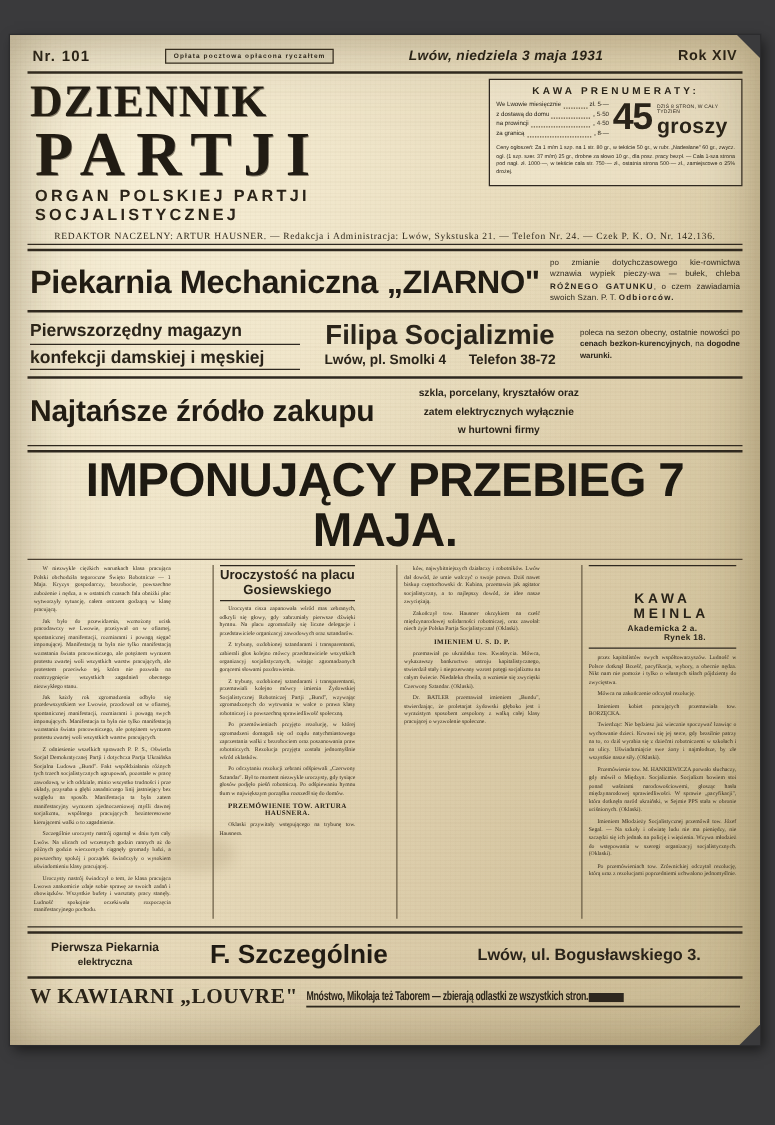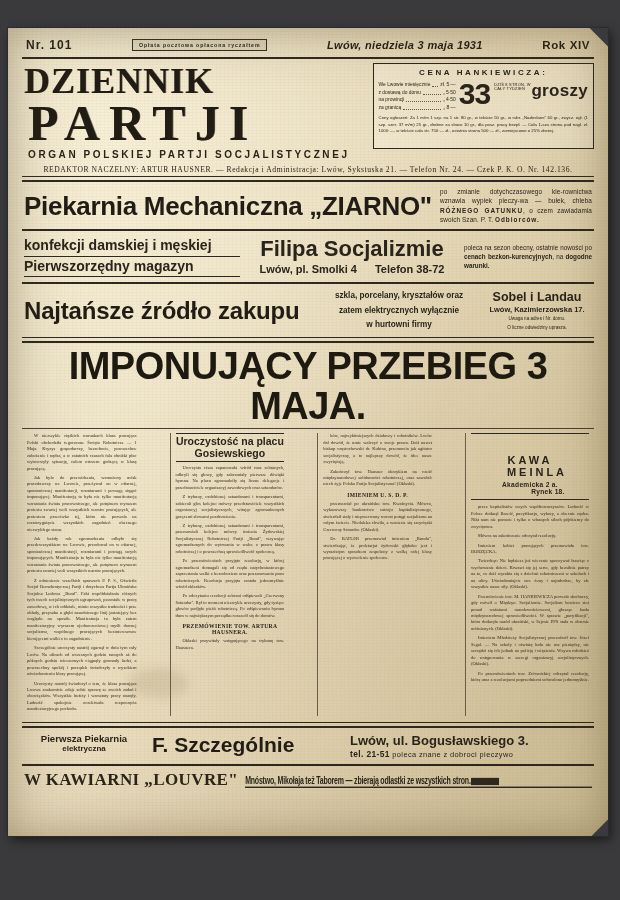--- a/index.html
+++ b/index.html
@@ -42,38 +42,38 @@
 
   
   .masthead{position:relative;display:flex;gap:6px;}
   .mh-left{width:368px;position:relative;}
   .title1,.title2{
     font-family:"Liberation Serif",serif;font-weight:bold;color:#211c14;
     line-height:.92;letter-spacing:2px;text-shadow:.6px .4px 0 rgba(40,32,20,.5);
   }
   .title1{font-size:36px;letter-spacing:1px;margin:4px 0 0 2px;}
   .title2{font-size:50px;letter-spacing:9px;margin:2px 0 0 6px;}
-  .organ{font-family:"Liberation Sans",sans-serif;font-weight:bold;font-size:10px;
+  .organ{font-family:"Liberation Sans",sans-serif;font-weight:bold;font-size:13px;
     letter-spacing:2.6px;color:#2b2419;margin:3px 0 0 6px;}
   .editorline{font-family:"Liberation Serif",serif;font-size:7.6px;letter-spacing:.55px;
     text-align:center;margin-top:5px;color:#2c2519;}
 
   
   .pricebox{flex:1;border:1.6px solid #2f2820;padding:4px 5px 3px 5px;margin-top:2px;
     height:86px;box-sizing:border-box;background:rgba(255,252,240,.25);}
   .pb-h{font-family:"Liberation Sans",sans-serif;font-weight:bold;font-size:8px;
     letter-spacing:2.6px;text-align:center;margin-bottom:4px;}
   .pb-body{display:flex;align-items:flex-start;gap:3px;}
   .pb-rates{font-size:4.9px;line-height:1.55;width:96px;font-family:"Liberation Sans",sans-serif;}
   .pb-rates div{display:flex;justify-content:space-between;white-space:nowrap;}
   .pb-rates .dots{flex:1;border-bottom:1px dotted #6a5c44;margin:0 2px 1.5px 2px;}
   .pb-big{display:flex;align-items:flex-start;line-height:1;}
   .pb-25{font-family:"Liberation Sans",sans-serif;font-weight:bold;font-size:30px;
     letter-spacing:-1px;margin-top:-2px;}
-  .pb-col{display:flex;margin-left:4px;}
+  .pb-col{display:flex;flex-direction:column;margin-left:4px;}
   .pb-tiny{font-size:4px;letter-spacing:.2px;margin-top:2px;font-family:"Liberation Sans",sans-serif;}
   .pb-gr{font-family:"Liberation Sans",sans-serif;font-weight:bold;font-size:17px;
     letter-spacing:.3px;margin-top:1px;}
   .pb-fine{font-size:4.3px;line-height:1.45;margin-top:4px;text-align:justify;
     font-family:"Liberation Sans",sans-serif;}
 
   
   .adrow{display:flex;align-items:center;gap:7px;padding:3px 2px;}
   .ad-big{font-family:"Liberation Sans",sans-serif;font-weight:bold;color:#211c14;}
   .ziarno{font-size:26px;letter-spacing:-.3px;line-height:1;flex:1;}
@@ -120,21 +120,21 @@
   
   .kawa{border-top:1.6px solid #2e2820;border-bottom:1.6px solid #2e2820;
     padding:20px 0 4px 0;margin-bottom:4px;text-align:center;
     font-family:"Liberation Sans",sans-serif;}
   .kawa .k1{font-weight:bold;font-size:11px;letter-spacing:3px;}
   .kawa .k2{font-weight:bold;font-size:11px;letter-spacing:3px;margin-left:14px;}
   .kawa .k3{font-weight:bold;font-size:6.6px;margin-top:3px;letter-spacing:.3px;}
   .kawa .k4{font-weight:bold;font-size:6.6px;letter-spacing:.3px;margin-left:36px;}
 
   
-  .bot1{display:flex;gap:8px;padding:3px 2px;}
+  .bot1{display:flex;align-items:center;gap:24px;padding:3px 2px;}
   .b1-l{width:120px;text-align:center;font-family:"Liberation Sans",sans-serif;font-weight:bold;
     font-size:9.6px;line-height:1.2;}
   .b1-l small{font-size:8px;display:block;}
   .b1-m{font-family:"Liberation Sans",sans-serif;font-weight:bold;font-size:21px;width:190px;}
   .b1-r{flex:1;font-family:"Liberation Sans",sans-serif;}
   .b1-r .r1{font-weight:bold;font-size:13px;}
   .b1-r .r2{font-size:7.4px;margin-top:1px;letter-spacing:.4px;}
   .b1-r .r2 b{font-weight:bold;font-size:8.4px;}
 
   .bot2{display:flex;align-items:baseline;gap:7px;padding:2px 2px 0 2px;}
@@ -167,21 +167,21 @@
     <div class="rule"></div>
 
     <div class="masthead">
       <div class="mh-left">
         <div class="title1">DZIENNIK</div>
         <div class="title2">PARTJI</div>
         <div class="organ">ORGAN POLSKIEJ PARTJI SOCJALISTYCZNEJ</div>
       </div>
 
       <div class="pricebox">
-        <div class="pb-h">CENA HANKIEWICZA:</div>
+        <div class="pb-h">KAWA PRENUMERATY:</div>
         <div class="pb-body">
           <div class="pb-rates">
             <div>
                 <span>We Lwowie miesięcznie</span>
                 <span class="dots"></span>
                 <span>zł. 5·—</span>
               </div>
             <div>
                 <span>z dostawą do domu</span>
                 <span class="dots"></span>
@@ -192,21 +192,21 @@
                 <span class="dots"></span>
                 <span>„ 4·50</span>
               </div>
             <div>
                 <span>za granicą</span>
                 <span class="dots"></span>
                 <span>„ 8·—</span>
               </div>
           </div>
           <div class="pb-big">
-            <span class="pb-25">33</span>
+            <span class="pb-25">45</span>
             <span class="pb-col">
               <span class="pb-tiny">DZIŚ 8 STRON, W CAŁY TYDZIEŃ</span>
               <span class="pb-gr">groszy</span>
             </span>
           </div>
         </div>
         <div class="pb-fine">Ceny ogłoszeń: Za 1 m/m 1 szp. na 1 str. 80 gr., w tekście 50 gr., w rubr. „Nadesłane" 60 gr., zwycz. ogł. (1 szp. szer. 37 m/m) 25 gr., drobne za słowo 10 gr., dla posz. pracy bezpł. — Cała 1-sza strona pod nagł. zł. 1000·—, w tekście cała str. 750·— zł., ostatnia strona 500·— zł., zamiejscowe o 25% drożej.</div>
       </div>
     </div>
 
@@ -216,22 +216,22 @@
     <div class="adrow">
       <div class="ad-big ziarno">Piekarnia Mechaniczna „ZIARNO"</div>
       <div class="ad-side">
         <span>po zmianie dotychczasowego kie-rownictwa wznawia wypiek pieczy-wa — bułek, chleba </span><b>RÓŻNEGO GATUNKU</b><span>, o czem zawiadamia swoich Szan. P. T. </span><b>Odbiorców.</b>
       </div>
     </div>
     <div class="rule"></div>
 
     <div class="adrow">
       <div class="ad2-l">
+        <span>Pierwszorzędny magazyn</span>
         <span>konfekcji damskiej i męskiej</span>
-        <span>Pierwszorzędny magazyn</span>
       </div>
       <div class="ad2-m">
         <div class="ad2-name">Filipa Socjalizmie</div>
         <div class="ad2-addr">
           <span>Lwów, pl. Smolki 4</span>
           <span>Telefon 38-72</span>
         </div>
       </div>
       <div class="ad-side2">
         <span>poleca na sezon obecny, ostatnie nowości po </span><b>cenach bezkon-kurencyjnych</b><span>, na </span><b>dogodne warunki.</b>
@@ -239,30 +239,24 @@
     </div>
     <div class="rule"></div>
 
     <div class="adrow">
       <div class="ad3-l ad-big">Najtańsze źródło zakupu</div>
       <div class="ad3-m">
         <div>szkla, porcelany, kryształów oraz</div>
         <div>zatem elektrycznych wyłącznie</div>
         <div>w hurtowni firmy</div>
       </div>
-      <div class="ad3-r">
-        <div class="nm">Sobel i Landau</div>
-        <div class="a1">Lwów, Kazimierzowska 17.</div>
-        <div class="a2">Uwaga na adres i Nr. domu.</div>
-        <div class="a2">O liczne odwiedziny uprasza.</div>
-      </div>
     </div>
     <div class="rule dbl"></div>
 
-    <h1 class="headline">IMPONUJĄCY PRZEBIEG 3 MAJA.</h1>
+    <h1 class="headline">IMPONUJĄCY PRZEBIEG 7 MAJA.</h1>
     <div class="rule thin"></div>
 
     <div class="cols">
 
       <div class="col">
         <p class="p">W niezwykle ciężkich warunkach klasa pracująca Polski obchodziła tegoroczne Święto Robotnicze — 1 Maja. Kryzys gospodarczy, bezrobocie, powszechne zubożenie i nędza, a w ostatnich czasach fala obniżki płac wytworzyły sytuację, całem ostrzem godzącą w klasę pracującą.</p>
         <p class="p">Jak było do przewidzenia, wzmożony ucisk pracodawczy we Lwowie, przeżywał on w ofiarnej, spontanicznej manifestacji, rozmiarami i powagą sięgać imponującej. Manifestacją ta była nie tylko manifestacją wzrastania świata pracowniczego, ale potężnem wyrazem protestu zwartej woli wszystkich warstw pracujących, ale protestem przeciwko tej, która nie pozwala na rozstrzygnięcie wszystkich zagadnień obecnego niezwykłego stanu.</p>
         <p class="p">Jak każdy rok zgromadzenia odbyło się przedewszystkiem we Lwowie, przodował on w ofiarnej, spontanicznej manifestacji, rozmiarami i powagą swych imponujących. Manifestacja ta była nie tylko manifestacją wzrastania świata pracowniczego, ale potężnem wyrazem protestu zwartej woli wszystkich warstw pracujących.</p>
         <p class="p">Z odniesienie wszelkich sprawach P. P. S., Oświetla Socjał Demokratycznej Partji i dotychcza Partja Ukraińska Socjalna Ludowa „Bund". Fakt współdziałania różnych tych trzech socjalistycznych ugrupowań, pozostałe w pracę zawodową, w ich oddziale, minio wszystko trudności i prze okłady, przysaba u głębi zasadniczego linij jastniejący bez względu na sposób. Manifestacja ta była zatem manifestacyjny wyrazem zjednoczeniowej myśli dawnej socjalizmu, wspólnego pracujących bezinteresowne kierującemi walki o to zagadnienie.</p>
         <p class="p">Szczególnie uroczysty nastrój ogarnął w dniu tym cały Lwów. Na ulicach od wczesnych godzin rannych aż do późnych godzin wieczornych ciągnęły gromady ludzi, a powszechny spokój i porządek świadczyły o wysokiem uświadomieniu klasy pracującej.</p>
@@ -308,21 +302,20 @@
     <div class="rule dbl" style="margin-top:6px;"></div>
 
     <div class="bot1">
       <div class="b1-l">
         <span>Pierwsza Piekarnia</span>
         <small>elektryczna</small>
       </div>
       <div class="b1-m ad-big">F. Szczególnie</div>
       <div class="b1-r">
         <div class="r1">Lwów, ul. Bogusławskiego 3.</div>
-        <div class="r2"><b>tel. 21-51</b> <span>poleca znane z dobroci pieczywo</span></div>
       </div>
     </div>
     <div class="rule"></div>
 
     <div class="bot2">
       <div class="b2-l">W KAWIARNI „LOUVRE"</div>
       <div class="b2-r"><span>Mnóstwo, Mikołaja też Taborem — zbierają odlastki ze wszystkich stron.</span><span class="blot"></span></div>
     </div>
 
   </div>

